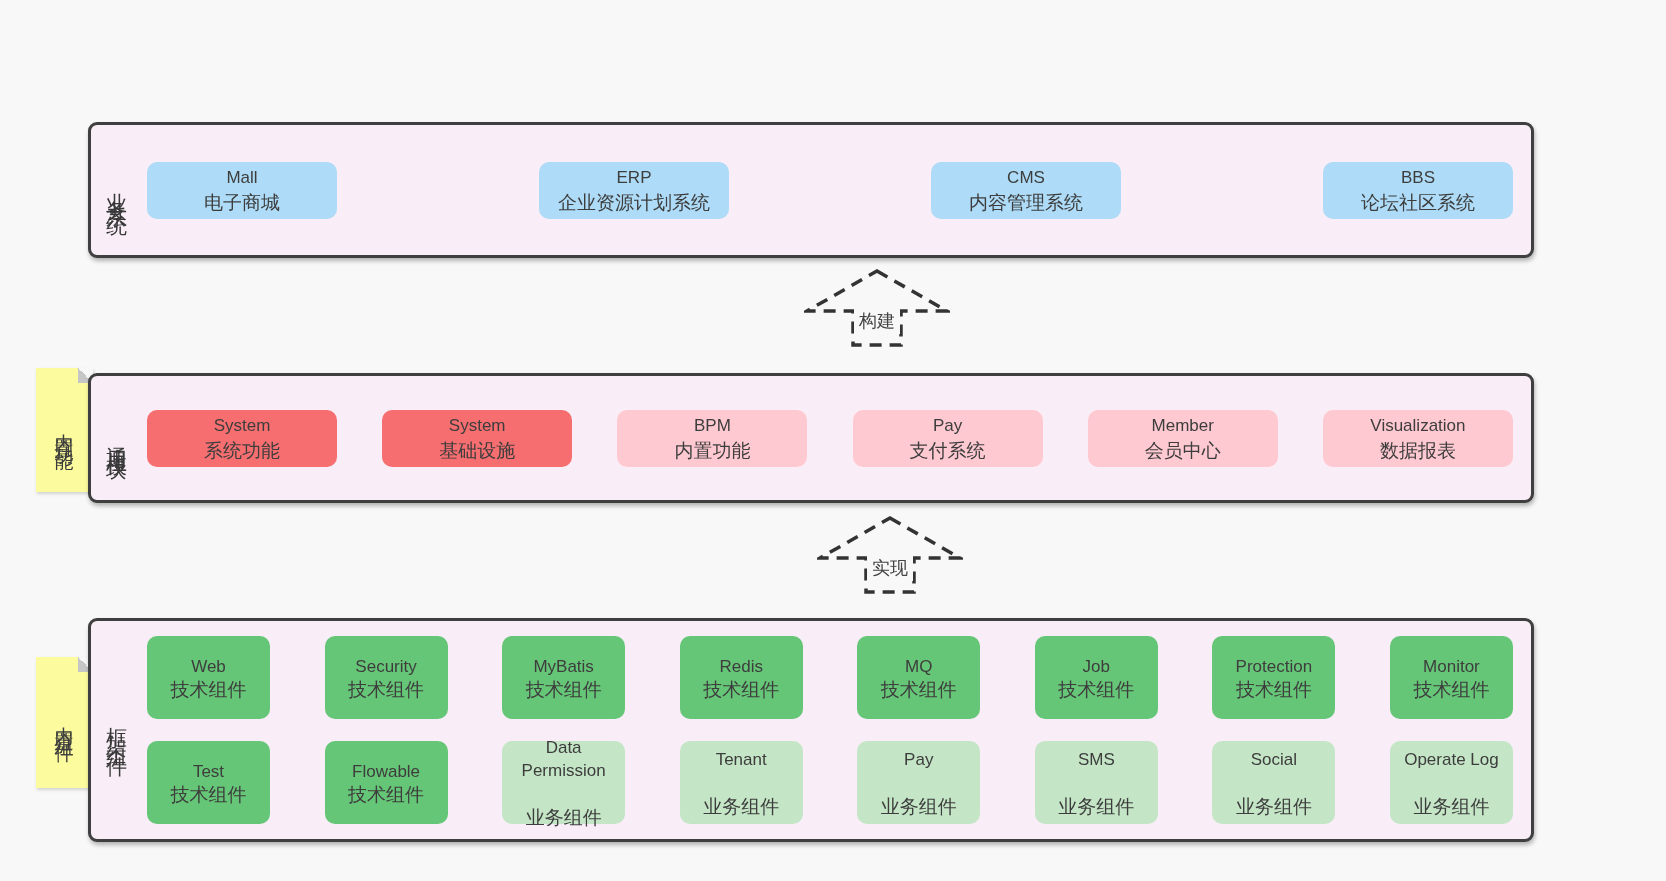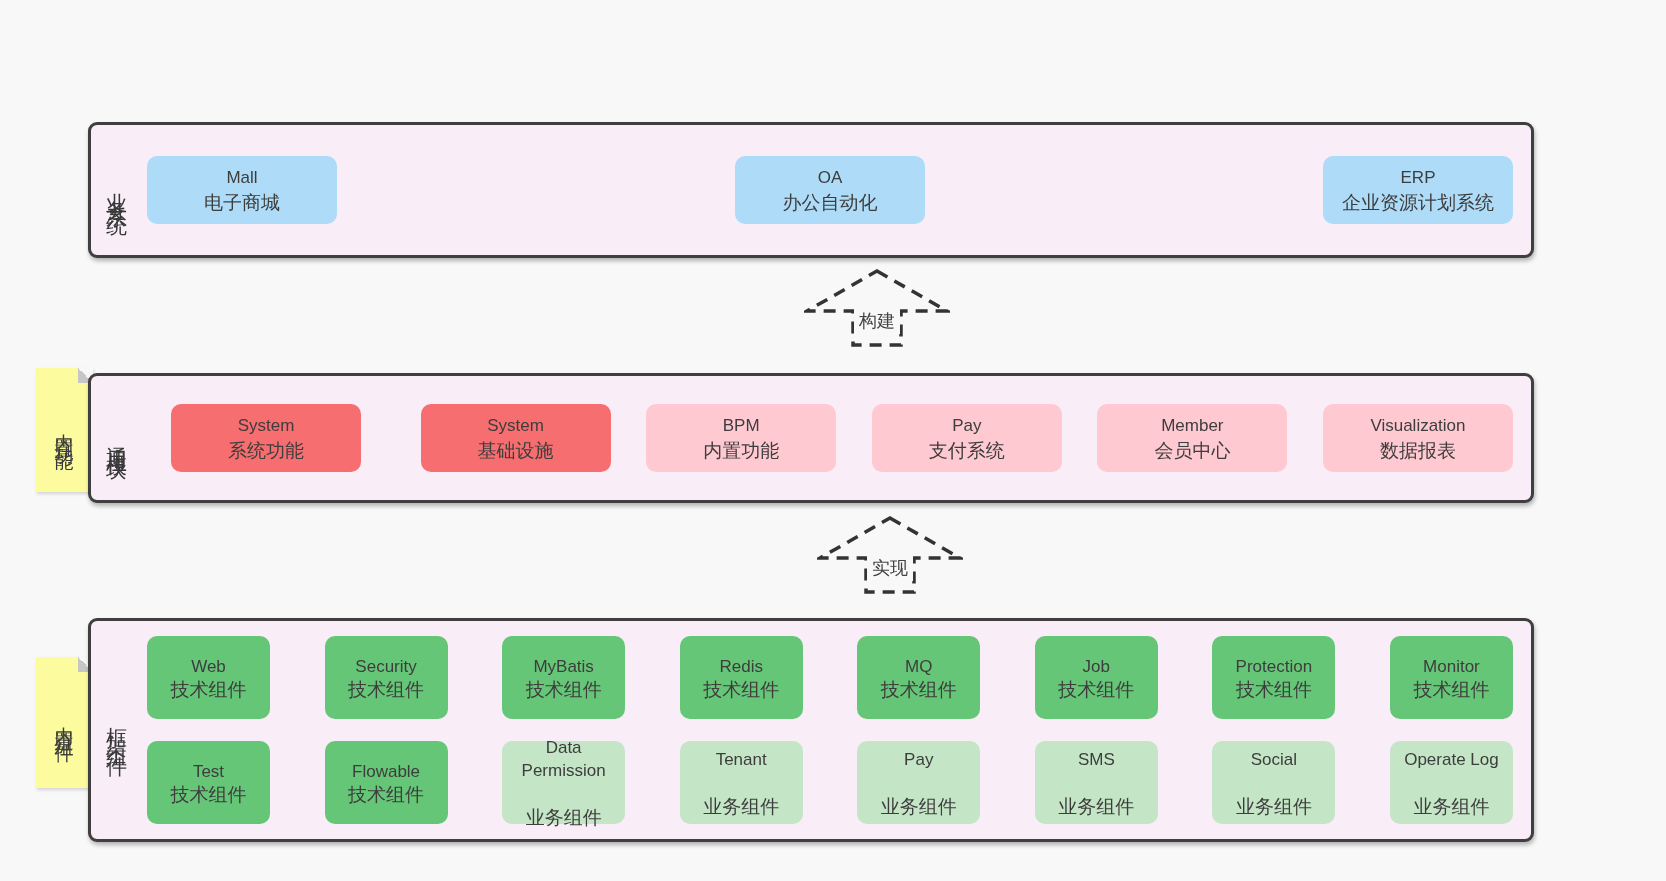--- a/index.html
+++ b/index.html
@@ -31,26 +31,26 @@
   #layer-components .layer-label { letter-spacing:10px; }
 
   .rows { flex:1; display:flex; flex-direction:column; justify-content:center; gap:22px; padding:0 18px 0 4px; }
   .boxes-row { display:flex; justify-content:space-between; }
 
   .box {
     border-radius:10px; padding:4px 8px;
     display:flex; flex-direction:column; justify-content:center; align-items:center;
     text-align:center; line-height:25px;
   }
-  .row-6 .box { width:190px; height:68px; }
+  .row-6 .box { width:190px; height:57px; }
   .row-8 .box { width:123px; height:83px; line-height:23px; }
   .box-name { font-size:17px; }
   .box-sub  { font-size:19px; }
   .box.blue        { background:var(--box-blue); }
-  .box.red         { background:var(--box-red);margin-left:24px; }
+  .box.red         { background:var(--box-red); }
   .box.pink        { background:var(--box-pink); }
   .box.green       { background:var(--box-green); }
   .box.green-light { background:var(--box-green-light);gap:24px; }
 
   .sticky {
     position:absolute; left:36px; width:57px; z-index:1;
     background:var(--sticky-yellow);
     box-shadow:1px 2px 3px rgba(0,0,0,0.15);
     display:flex; align-items:center; justify-content:center;
   }
@@ -82,26 +82,30 @@
   <div class="label-col">
     <div class="layer-label">业务系统</div>
   </div>
   <div class="rows">
     <div class="boxes-row row-6">
         <div class="box blue">
           <div class="box-name">Mall</div>
           <div class="box-sub">电子商城</div>
         </div>
         <div class="box blue">
-          <div class="box-name">OA</div>
-          <div class="box-sub">办公自动化</div>
-        </div>
-        <div class="box blue">
           <div class="box-name">ERP</div>
           <div class="box-sub">企业资源计划系统</div>
+        </div>
+        <div class="box blue">
+          <div class="box-name">CMS</div>
+          <div class="box-sub">内容管理系统</div>
+        </div>
+        <div class="box blue">
+          <div class="box-name">BBS</div>
+          <div class="box-sub">论坛社区系统</div>
         </div>
       </div>
   </div>
 </section>
 
 <svg class="arrow" id="arrow-build" width="146" height="80" viewBox="0 0 146 80">
   <polygon points="73,3 143,43 97,43 97,77 49,77 49,43 3,43"></polygon>
   <rect x="50" y="40" width="46" height="26"></rect>
   <text x="73" y="59" text-anchor="middle">构建</text>
 </svg>

